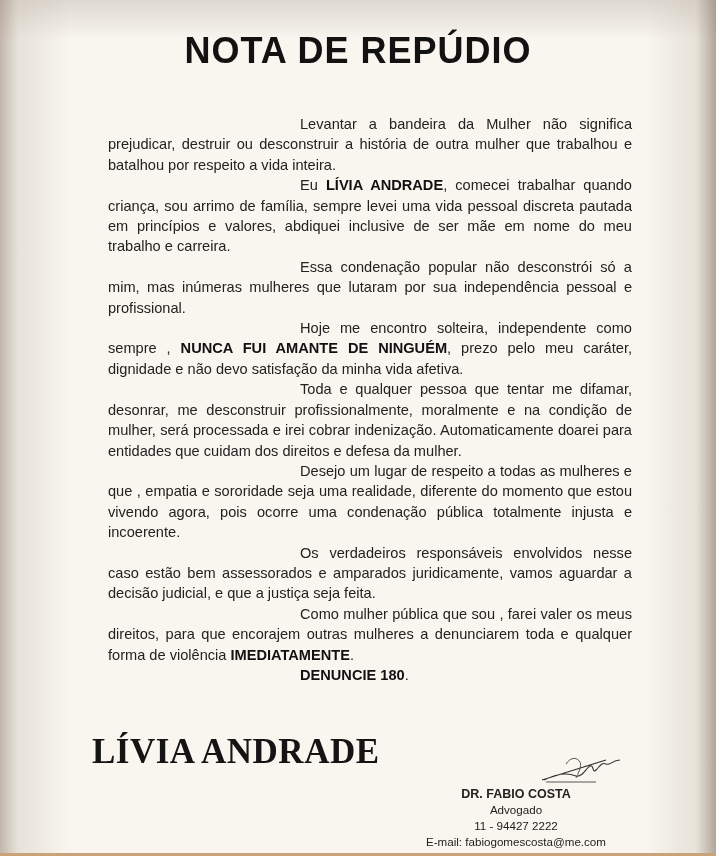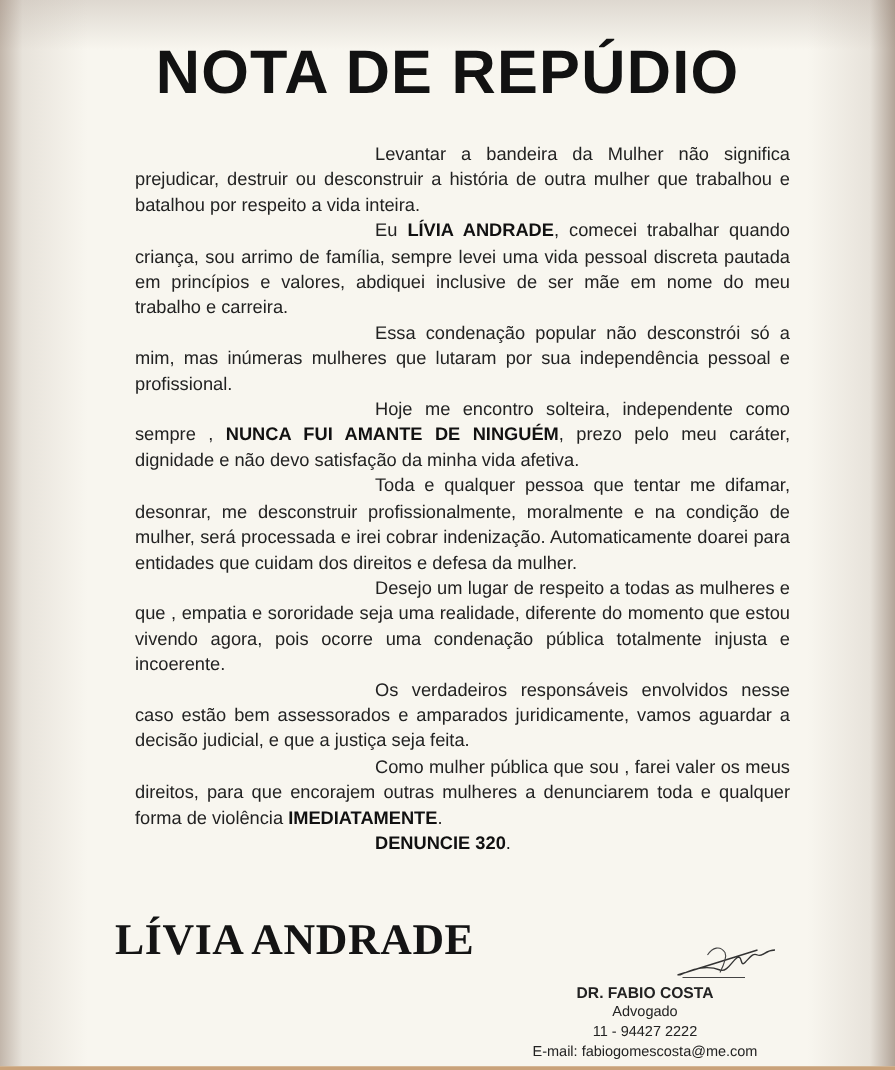--- a/index.html
+++ b/index.html
@@ -15,21 +15,21 @@
         linear-gradient(to right, rgba(150,130,115,0.55) 0px, rgba(200,190,180,0.35) 18px, rgba(247,245,238,0) 70px),
         linear-gradient(to left, rgba(140,120,105,0.65) 0px, rgba(200,190,180,0.35) 20px, rgba(247,245,238,0) 70px),
         linear-gradient(to bottom, rgba(190,180,170,0.45) 0px, rgba(247,245,238,0) 40px),
         #f8f6ef;
       border-bottom: 3px solid #c9a27a;
     }
     .title {
       position: absolute; left: 0; right: 0; top: 30px;
       text-align: center;
       font-family: "Liberation Sans", sans-serif;
-      font-weight: bold; font-size: 49px; letter-spacing: 1px;
+      font-weight: bold; font-size: 36px; letter-spacing: 1px;
       color: #121212;
     }
     .body-text {
       position: absolute; left: 108px; top: 114px; width: 524px;
       font-size: 14.6px; line-height: 20.4px;
       text-align: justify;
       color: #222;
     }
     .para { margin: 0; text-indent: 192px; }
     .para b { color: #111; }
@@ -58,21 +58,21 @@
 
   <div class="body-text">
     <p class="para"><span>Levantar a bandeira da Mulher não significa prejudicar,  destruir ou desconstruir a história de outra mulher que trabalhou e batalhou por respeito a vida inteira.</span></p>
     <p class="para"><span>Eu </span><b>LÍVIA ANDRADE</b><span>, comecei trabalhar quando criança, sou arrimo de família, sempre levei uma vida pessoal discreta pautada em princípios e valores, abdiquei inclusive de ser mãe em nome do meu trabalho e carreira.</span></p>
     <p class="para"><span>Essa condenação popular não desconstrói só a mim, mas inúmeras mulheres que lutaram por sua independência pessoal e profissional.</span></p>
     <p class="para"><span>Hoje me encontro solteira, independente como sempre , </span><b>NUNCA FUI AMANTE DE NINGUÉM</b><span>, prezo pelo meu caráter, dignidade e não devo satisfação da minha vida afetiva.</span></p>
     <p class="para"><span>Toda e qualquer pessoa que tentar me difamar, desonrar, me desconstruir profissionalmente,  moralmente e na condição de mulher,  será processada e irei cobrar indenização. Automaticamente doarei para entidades que cuidam dos direitos e defesa da mulher.</span></p>
     <p class="para"><span>Desejo um lugar de respeito a todas as mulheres e que , empatia e sororidade seja uma realidade,  diferente do momento que estou vivendo agora, pois ocorre uma condenação pública totalmente injusta e incoerente.</span></p>
     <p class="para"><span>Os verdadeiros responsáveis envolvidos nesse caso estão bem assessorados e amparados  juridicamente, vamos aguardar a decisão judicial, e que a justiça seja feita.</span></p>
     <p class="para"><span>Como mulher pública que sou , farei valer os meus direitos, para que encorajem outras mulheres a denunciarem toda e qualquer forma de violência </span><b>IMEDIATAMENTE</b><span>.</span></p>
-    <p class="denuncie"><span>DENUNCIE 320</span><span class="dot">.</span></p>
+    <p class="denuncie"><span>DENUNCIE 180</span><span class="dot">.</span></p>
   </div>
 
   <div class="signature-name">LÍVIA ANDRADE</div>
 
   <div class="lawyer">
     <div class="sig">
       <svg width="90" height="34" viewBox="0 0 90 34">
         <path d="M6 28 L70 8 M8 28 C20 22 30 20 40 24 C46 26 50 16 54 14 C58 12 56 22 60 18 C64 14 66 10 70 12 C74 14 76 8 84 8" stroke="#333" stroke-width="1.1" fill="none"></path>
         <path d="M10 30 L60 30 M30 12 C34 6 40 4 44 10 C46 14 42 22 40 26" stroke="#444" stroke-width="0.9" fill="none"></path>
       </svg>

